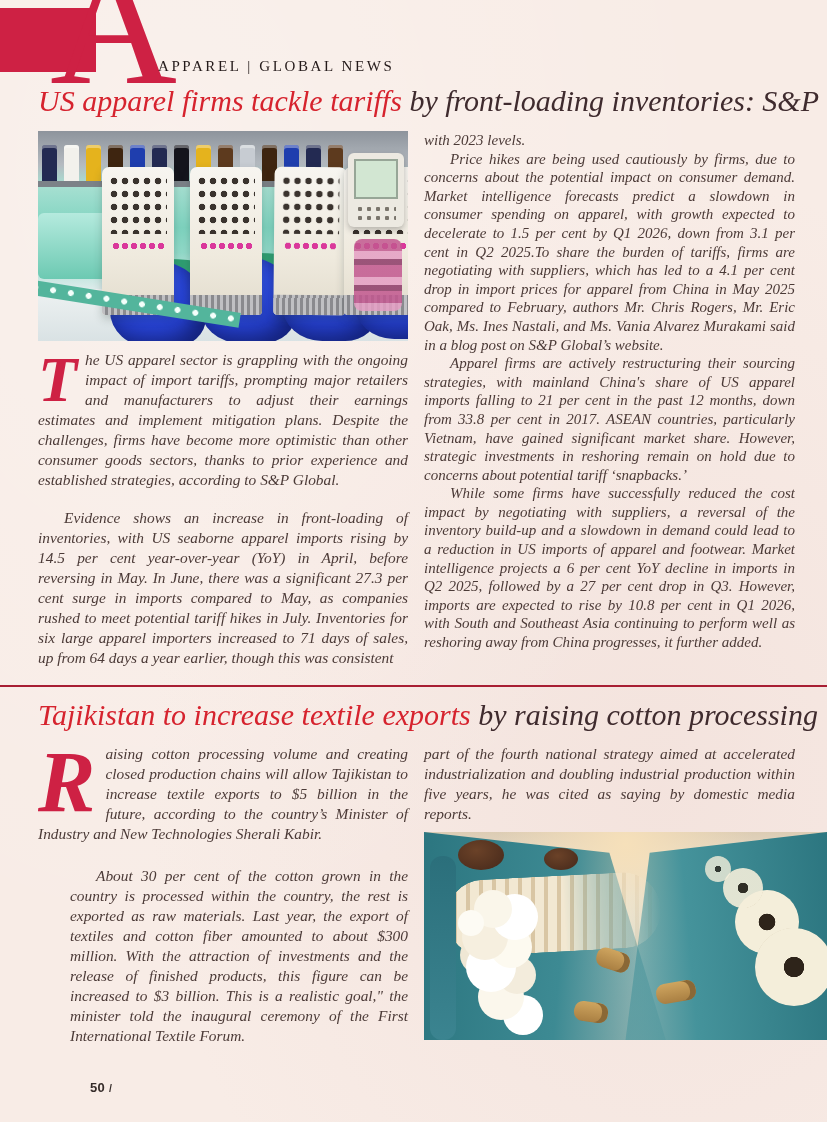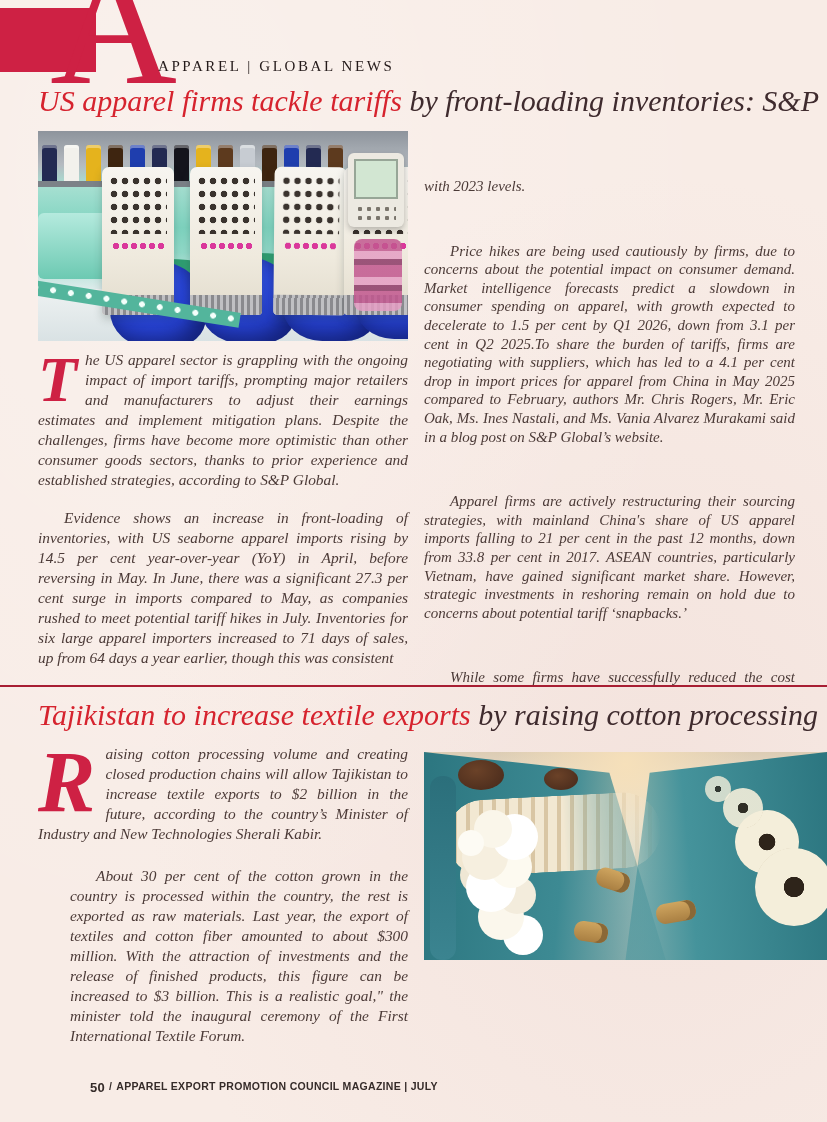--- a/index.html
+++ b/index.html
@@ -25,21 +25,21 @@
   
   .article{position:absolute;left:38px;display:flex;gap:16px;overflow:hidden;}
   .article-1{top:131px;right:32px;height:556px;}
   .article-2{top:744px;right:0;height:300px;}
   .col{flex:0 0 auto;}
   .col-l{width:370px;}
   .a1-r{width:371px;}
   .a2-r{width:403px;}
   .a2-r .body{padding-right:32px;}
   .body{margin:0;font-style:italic;font-size:15.4px;line-height:20px;text-align:justify;color:#4b3a37;}
-  .article-1 .a1-r .body{line-height:18.6px;font-size:15px;margin-top:46px;}
+  .article-1 .a1-r .body{line-height:18.6px;font-size:15px;}
   .indent{text-indent:26px;}
   .gap{margin-top:18px;}
   .gap-lg{margin-top:22px;margin-left:32px;}
   .dropcap{float:left;color:#ce2144;font-weight:bold;font-style:italic;line-height:.75;padding:6px 8px 0 0;}
   .dc-t{font-size:64px;}
   .dc-r{font-size:86px;padding-right:10px;}
 
   
   .photo1{position:relative;width:370px;height:210px;margin-bottom:9px;overflow:hidden;
     background:linear-gradient(180deg,#8e949c 0%,#b4bac0 16%,#a7e0d2 26%,#7ed3bf 46%,#92dac9 58%,#e9eef0 78%,#dde5e8 100%);}
@@ -91,21 +91,21 @@
       40px 24px 0 8px #fdfaf0, 20px 44px 0 12px #ffffff, 46px 52px 0 6px #f3ecdc,
       30px 74px 0 10px #fbf7ec, 52px 92px 0 7px #ffffff, 8px 32px 0 6px #efe7d4;}
   .floor-spool{position:absolute;width:34px;height:20px;border-radius:9px;background:linear-gradient(180deg,#cfa55f,#a97f42);box-shadow:inset -6px 0 0 #8a6836;}
   .fs1{left:172px;top:118px;transform:rotate(18deg);} .fs2{left:232px;top:150px;transform:rotate(-10deg);width:40px;}
   .fs3{left:150px;top:170px;transform:rotate(8deg);}
   .bobbin{position:absolute;border-radius:50%;background:radial-gradient(circle at 50% 50%,#2e241a 0 18%,#f4eeda 19% 70%,#ddd2b8 71% 100%);}
   .bb1{right:28px;top:58px;width:64px;height:64px;} .bb2{right:-6px;top:96px;width:78px;height:78px;}
   .bb3{right:64px;top:36px;width:40px;height:40px;opacity:.9;} .bb4{right:96px;top:24px;width:26px;height:26px;opacity:.8;}
 
   
-  .footer{position:absolute;left:90px;top:1080px;font-family:"Liberation Sans",sans-serif;font-weight:bold;color:#352b29;font-size:10.5px;letter-spacing:.3px;display:flex;align-items:flex-start;gap:4px;}
+  .footer{position:absolute;left:90px;top:1080px;font-family:"Liberation Sans",sans-serif;font-weight:bold;color:#352b29;font-size:10.5px;letter-spacing:.3px;display:flex;align-items:center;gap:4px;}
   .footer .num{font-size:13px;}
 </style>
 </head>
 <body>
 
 <div class="page">
 
   <div class="logo-block"></div>
   <div class="logo-a">A</div>
   <div class="section-label">APPAREL | GLOBAL NEWS</div>
@@ -182,25 +182,26 @@
       <p class="body indent">While some firms have successfully reduced the cost impact by negotiating with suppliers, a reversal of the inventory build-up and a slowdown in demand could lead to a reduction in US imports of apparel and footwear. Market intelligence projects a 6 per cent YoY decline in imports in Q2 2025, followed by a 27 per cent drop in Q3. However, imports are expected to rise by 10.8 per cent in Q1 2026, with South and Southeast Asia continuing to perform well as reshoring away from China progresses, it further added.</p>
     </div>
   </div>
 
   <div class="rule"></div>
 
   <div class="headline headline-2"><span class="red">Tajikistan to increase textile exports</span><span class="dark"> by raising cotton processing</span></div>
 
   <div class="article article-2">
     <div class="col col-l">
-      <p class="body"><span class="dropcap dc-r">R</span><span>aising cotton processing volume and creating closed production chains will allow Tajikistan to increase textile exports to $2 billion in the future, according to the country’s Minister of Industry and New Technologies Sherali Kabir.</span></p>
+      <p class="body"><span class="dropcap dc-r">R</span><span>aising cotton processing volume and creating closed production chains will allow Tajikistan to increase textile exports to $5 billion in the future, according to the country’s Minister of Industry and New Technologies Sherali Kabir.</span></p>
       <p class="body indent gap-lg">About 30 per cent of the cotton grown in the country is processed within the country, the rest is exported as raw materials. Last year, the export of textiles and cotton fiber amounted to about $300 million. With the attraction of investments and the release of finished products, this figure can be increased to $3 billion. This is a realistic goal," the minister told the inaugural ceremony of the First International Textile Forum.</p>
     </div>
 
     <div class="col a2-r">
+      <p class="body">part of the fourth national strategy aimed at accelerated industrialization and doubling industrial production within five years, he was cited as saying by domestic media reports.</p>
 
       <div class="photo2">
         <div class="mill-left"></div>
         <div class="mill-right"></div>
         <div class="yarn-row"></div>
         <div class="cap cap1"></div>
         <div class="cap cap2"></div>
         <div class="post"></div>
         <div class="cotton"></div>
         <div class="floor-spool fs1"></div>
@@ -210,16 +211,15 @@
         <div class="bobbin bb2"></div>
         <div class="bobbin bb3"></div>
         <div class="bobbin bb4"></div>
       </div>
     </div>
   </div>
 
   <div class="footer">
     <span class="num">50</span>
     <span>/</span>
-    <span>APPAREL EXPORT PROMOTION COUNCIL MAGAZINE | JULY</span>
   </div>
 
 </div>
 
 </body></html>

